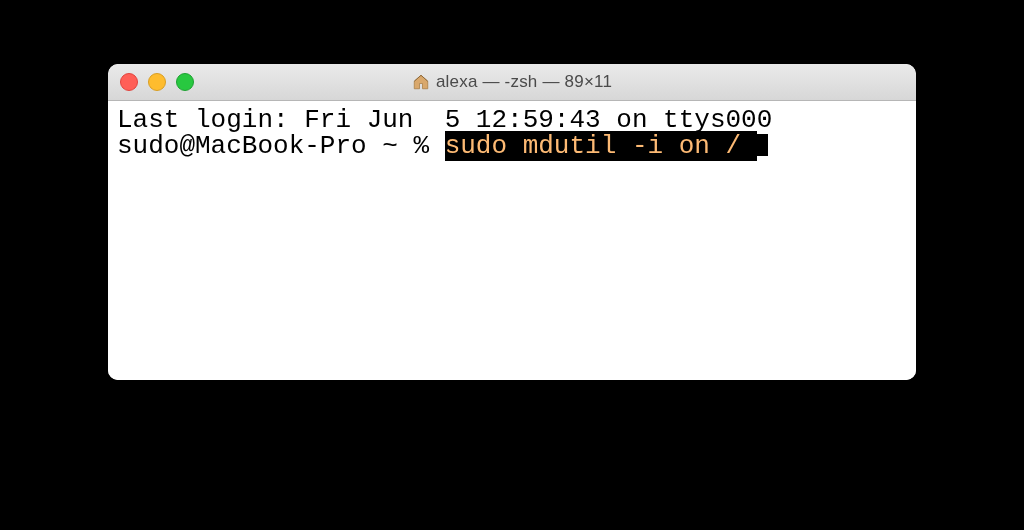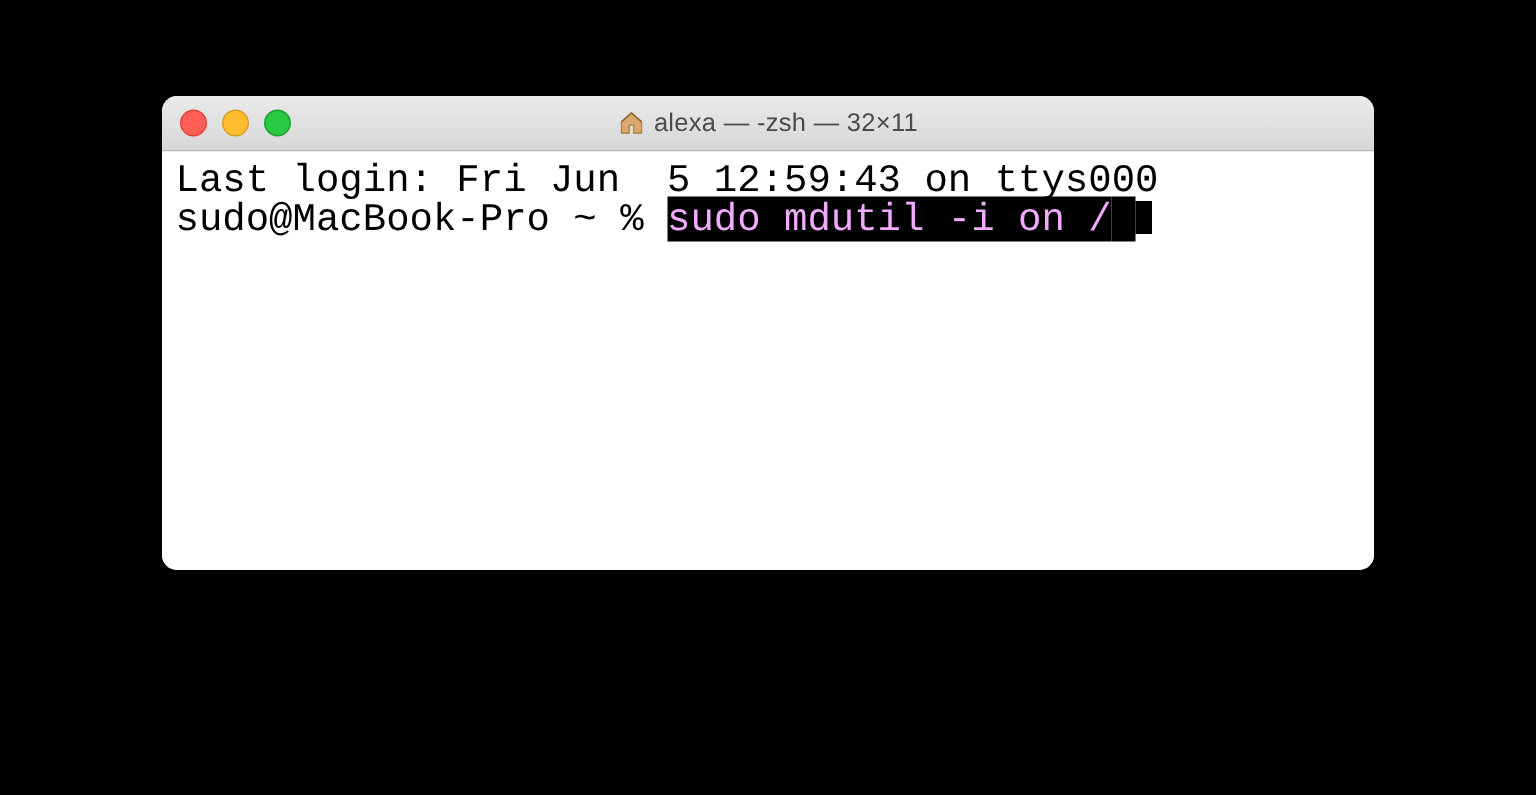--- a/index.html
+++ b/index.html
@@ -37,36 +37,36 @@
   .body{
     padding:6px 9px;
     font-family:"Menlo","Consolas","Liberation Mono",monospace;
     font-size:26px;line-height:26px;
     color:#000;background:#fff;
     height:calc(100% - 36px);
     box-sizing:border-box;
     white-space:pre;
   }
   .line{display:block;}
-  .sel{background:#000;color:#f0abfc;}
+  .sel{background:#000;color:#fdba74;}
   .cursor{display:inline-block;width:11px;height:22px;background:#000;vertical-align:-3px;margin-left:0;}
 </style>
 </head>
 <body>
 
 <div class="window">
   <div class="titlebar">
     <div class="traffic">
       <span class="dot red"></span>
       <span class="dot yellow"></span>
       <span class="dot green"></span>
     </div>
     <div class="title">
       <svg class="home-icon" viewBox="0 0 24 24">
         <path d="M3 11 L12 3 L21 11 L21 21 L14 21 L14 14 L10 14 L10 21 L3 21 Z" fill="#d9a86c" stroke="#a77c43" stroke-width="1"></path>
         <path d="M3 11 L12 3 L21 11" fill="none" stroke="#8a6436" stroke-width="1.2"></path>
       </svg>
-      <span>alexa — -zsh — 32×11</span>
+      <span>alexa — -zsh — 89×11</span>
     </div>
   </div>
 
   <div class="body"><span class="line"><span>Last login: Fri Jun  5 12:59:43 on ttys000</span></span><span class="line"><span>sudo@MacBook-Pro ~ % </span><span class="sel">sudo mdutil -i on /</span><span class="sel"> </span><span class="cursor"></span></span></div>
 </div>
 
 </body></html>

